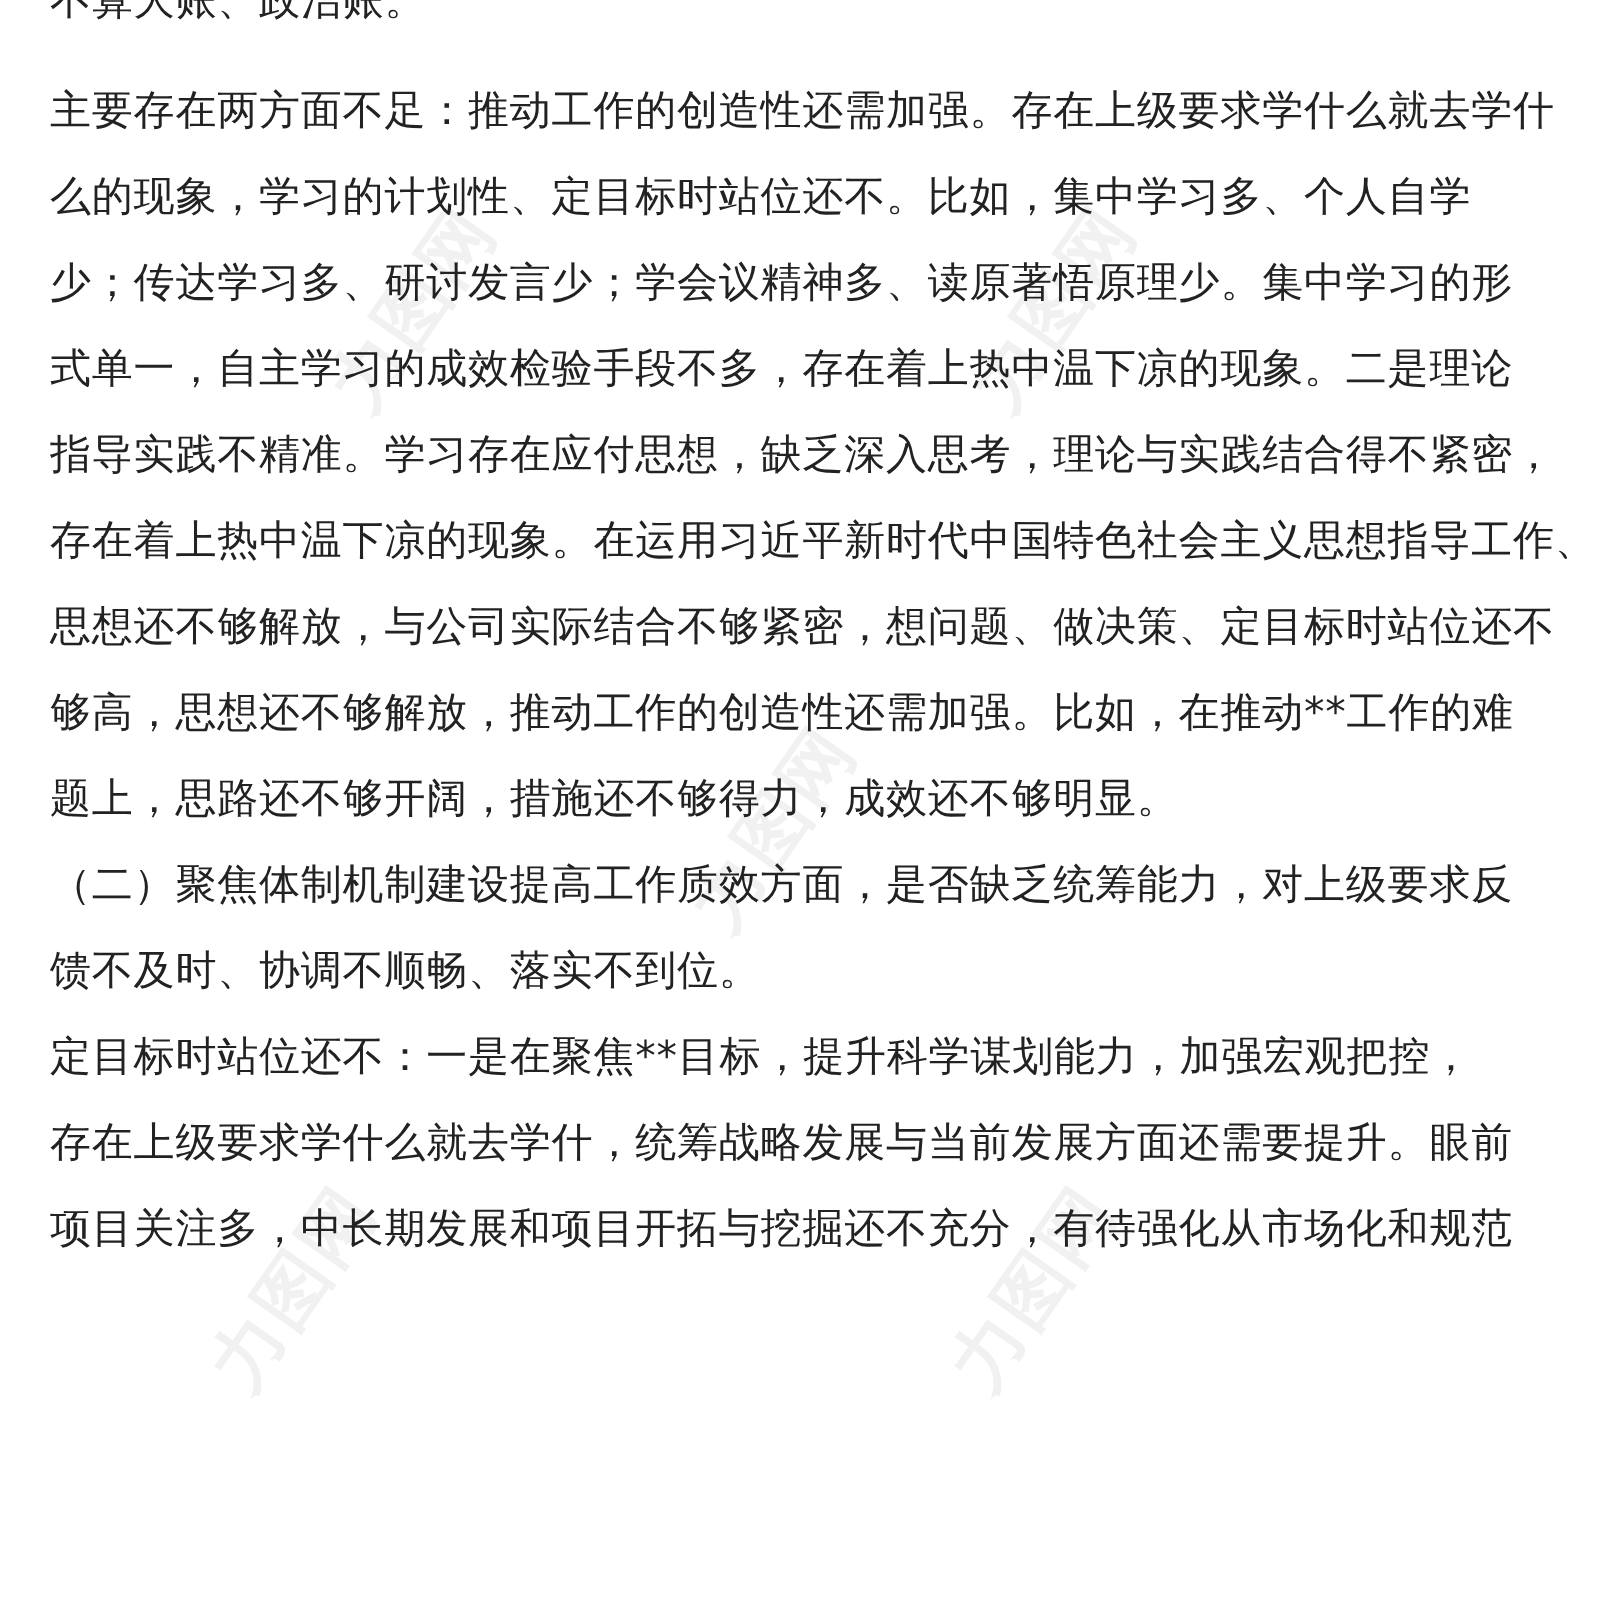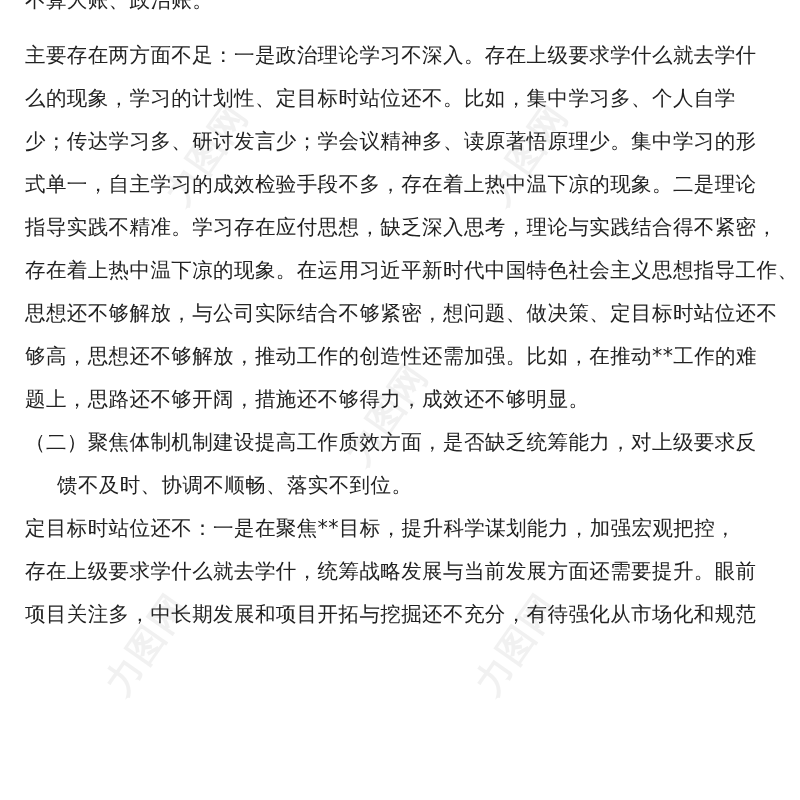--- a/index.html
+++ b/index.html
@@ -46,27 +46,27 @@
 
 <div class="page">
 
   <div class="watermark" style="left:150px; top:130px;">力图网</div>
   <div class="watermark" style="left:470px; top:130px;">力图网</div>
   <div class="watermark" style="left:330px; top:390px;">力图网</div>
   <div class="watermark" style="left:90px; top:620px;">力图网</div>
   <div class="watermark" style="left:460px; top:620px;">力图网</div>
 
   <div class="line" style="top:-12px;">不算大账、政治账。</div>
-  <div class="line" style="top:43px;">主要存在两方面不足：一是政治理论学习不深入。存在上级要求学什么就去学什</div>
+  <div class="line" style="top:43px;">主要存在两方面不足：推动工作的创造性还需加强。存在上级要求学什么就去学什</div>
   <div class="line" style="top:86px;">么的现象，学习的计划性、定目标时站位还不。比如，集中学习多、个人自学</div>
   <div class="line" style="top:129px;">少；传达学习多、研讨发言少；学会议精神多、读原著悟原理少。集中学习的形</div>
   <div class="line" style="top:172px;">式单一，自主学习的成效检验手段不多，存在着上热中温下凉的现象。二是理论</div>
   <div class="line" style="top:215px;">指导实践不精准。学习存在应付思想，缺乏深入思考，理论与实践结合得不紧密，</div>
   <div class="line" style="top:258px;">存在着上热中温下凉的现象。在运用习近平新时代中国特色社会主义思想指导工作、</div>
   <div class="line" style="top:301px;">思想还不够解放，与公司实际结合不够紧密，想问题、做决策、定目标时站位还不</div>
   <div class="line" style="top:344px;">够高，思想还不够解放，推动工作的创造性还需加强。比如，在推动**工作的难</div>
   <div class="line" style="top:387px;">题上，思路还不够开阔，措施还不够得力，成效还不够明显。</div>
   <div class="line" style="top:430px;">（二）聚焦体制机制建设提高工作质效方面，是否缺乏统筹能力，对上级要求反</div>
-  <div class="line" style="top:473px;margin-left:32px;">馈不及时、协调不顺畅、落实不到位。</div>
+  <div class="line" style="top:473px;">馈不及时、协调不顺畅、落实不到位。</div>
   <div class="line" style="top:516px;">定目标时站位还不：一是在聚焦**目标，提升科学谋划能力，加强宏观把控，</div>
   <div class="line" style="top:559px;">存在上级要求学什么就去学什，统筹战略发展与当前发展方面还需要提升。眼前</div>
   <div class="line" style="top:602px;">项目关注多，中长期发展和项目开拓与挖掘还不充分，有待强化从市场化和规范</div>
 </div>
 
 </body></html>

